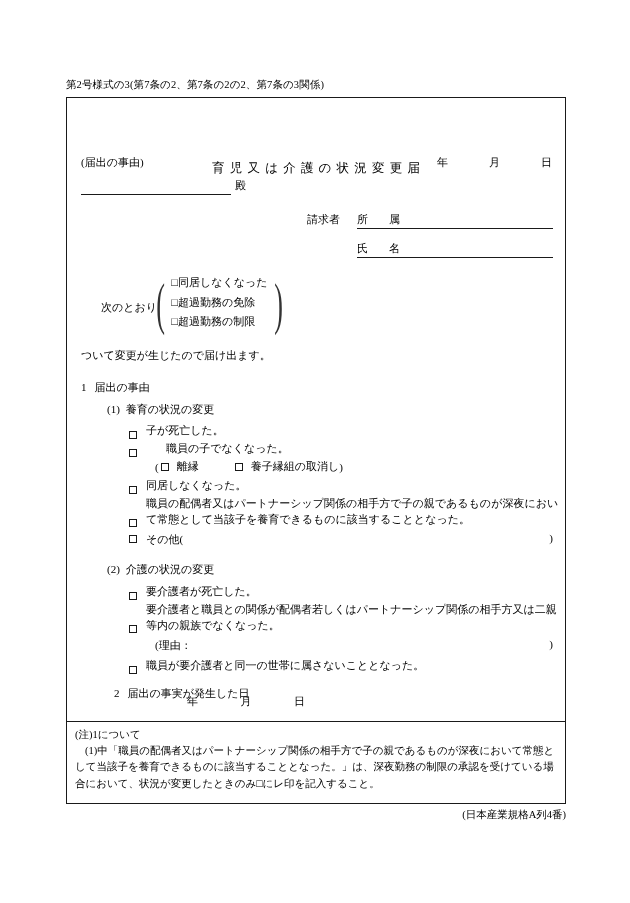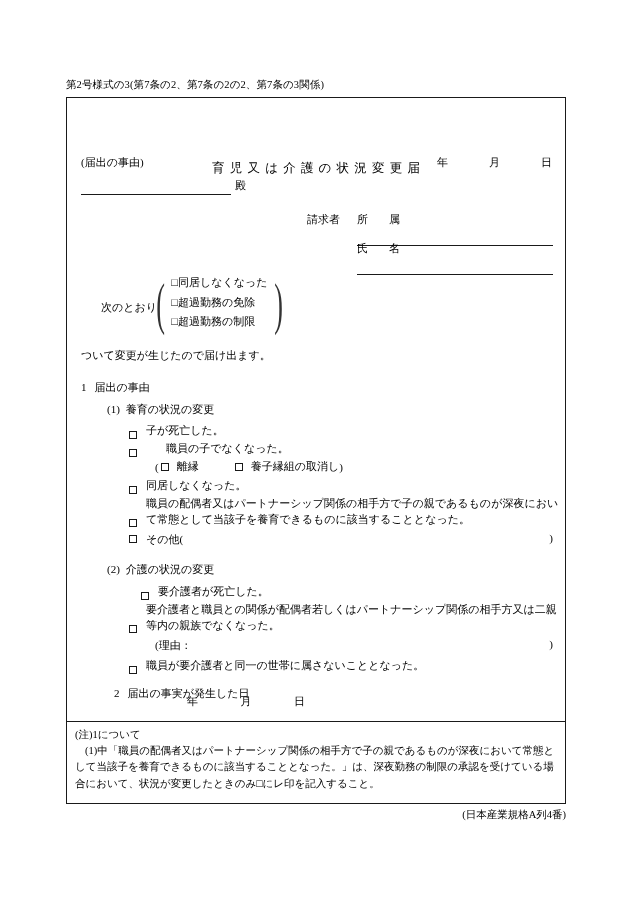--- a/index.html
+++ b/index.html
@@ -112,21 +112,21 @@
     left: 240px;
     top: 114px;
     font-size: 11px;
   }
   .req-field {
     position: absolute;
     left: 290px;
     width: 196px;
     font-size: 11px;
     border-bottom: 1px solid #1a1a1a;
-    padding-bottom: 18px;
+    padding-bottom: 1px;
   }
   .req-field.f1 { top: 114px; }
   .req-field.f2 { top: 143px; }
   .req-field .fl { letter-spacing: 5px; }
 
   
   .tsugi-label {
     position: absolute;
     left: 34px;
     top: 202px;
@@ -345,21 +345,21 @@
           <span class="cb"></span>
           <span class="cb-text">その他(</span>
         </span>
         <span>)</span>
       </div>
 
       <div class="sub-head" style="left:40px; top:464px;">
         <span class="pnum">(2)</span><span>介護の状況の変更</span>
       </div>
 
-      <div class="cb-item" style="left:62px; top:486px;margin-left:12px;">
+      <div class="cb-item" style="left:62px; top:486px;">
         <span class="cb"></span>
         <span class="cb-text">要介護者が死亡した。</span>
       </div>
 
       <div class="cb-item wide" style="left:62px; top:504px;">
         <span class="cb"></span>
         <span class="cb-text">要介護者と職員との関係が配偶者若しくはパートナーシップ関係の相手方又は二親等内の親族でなくなった。</span>
       </div>
 
       <div class="paren-field" style="left:88px; top:540px; width:398px;">

